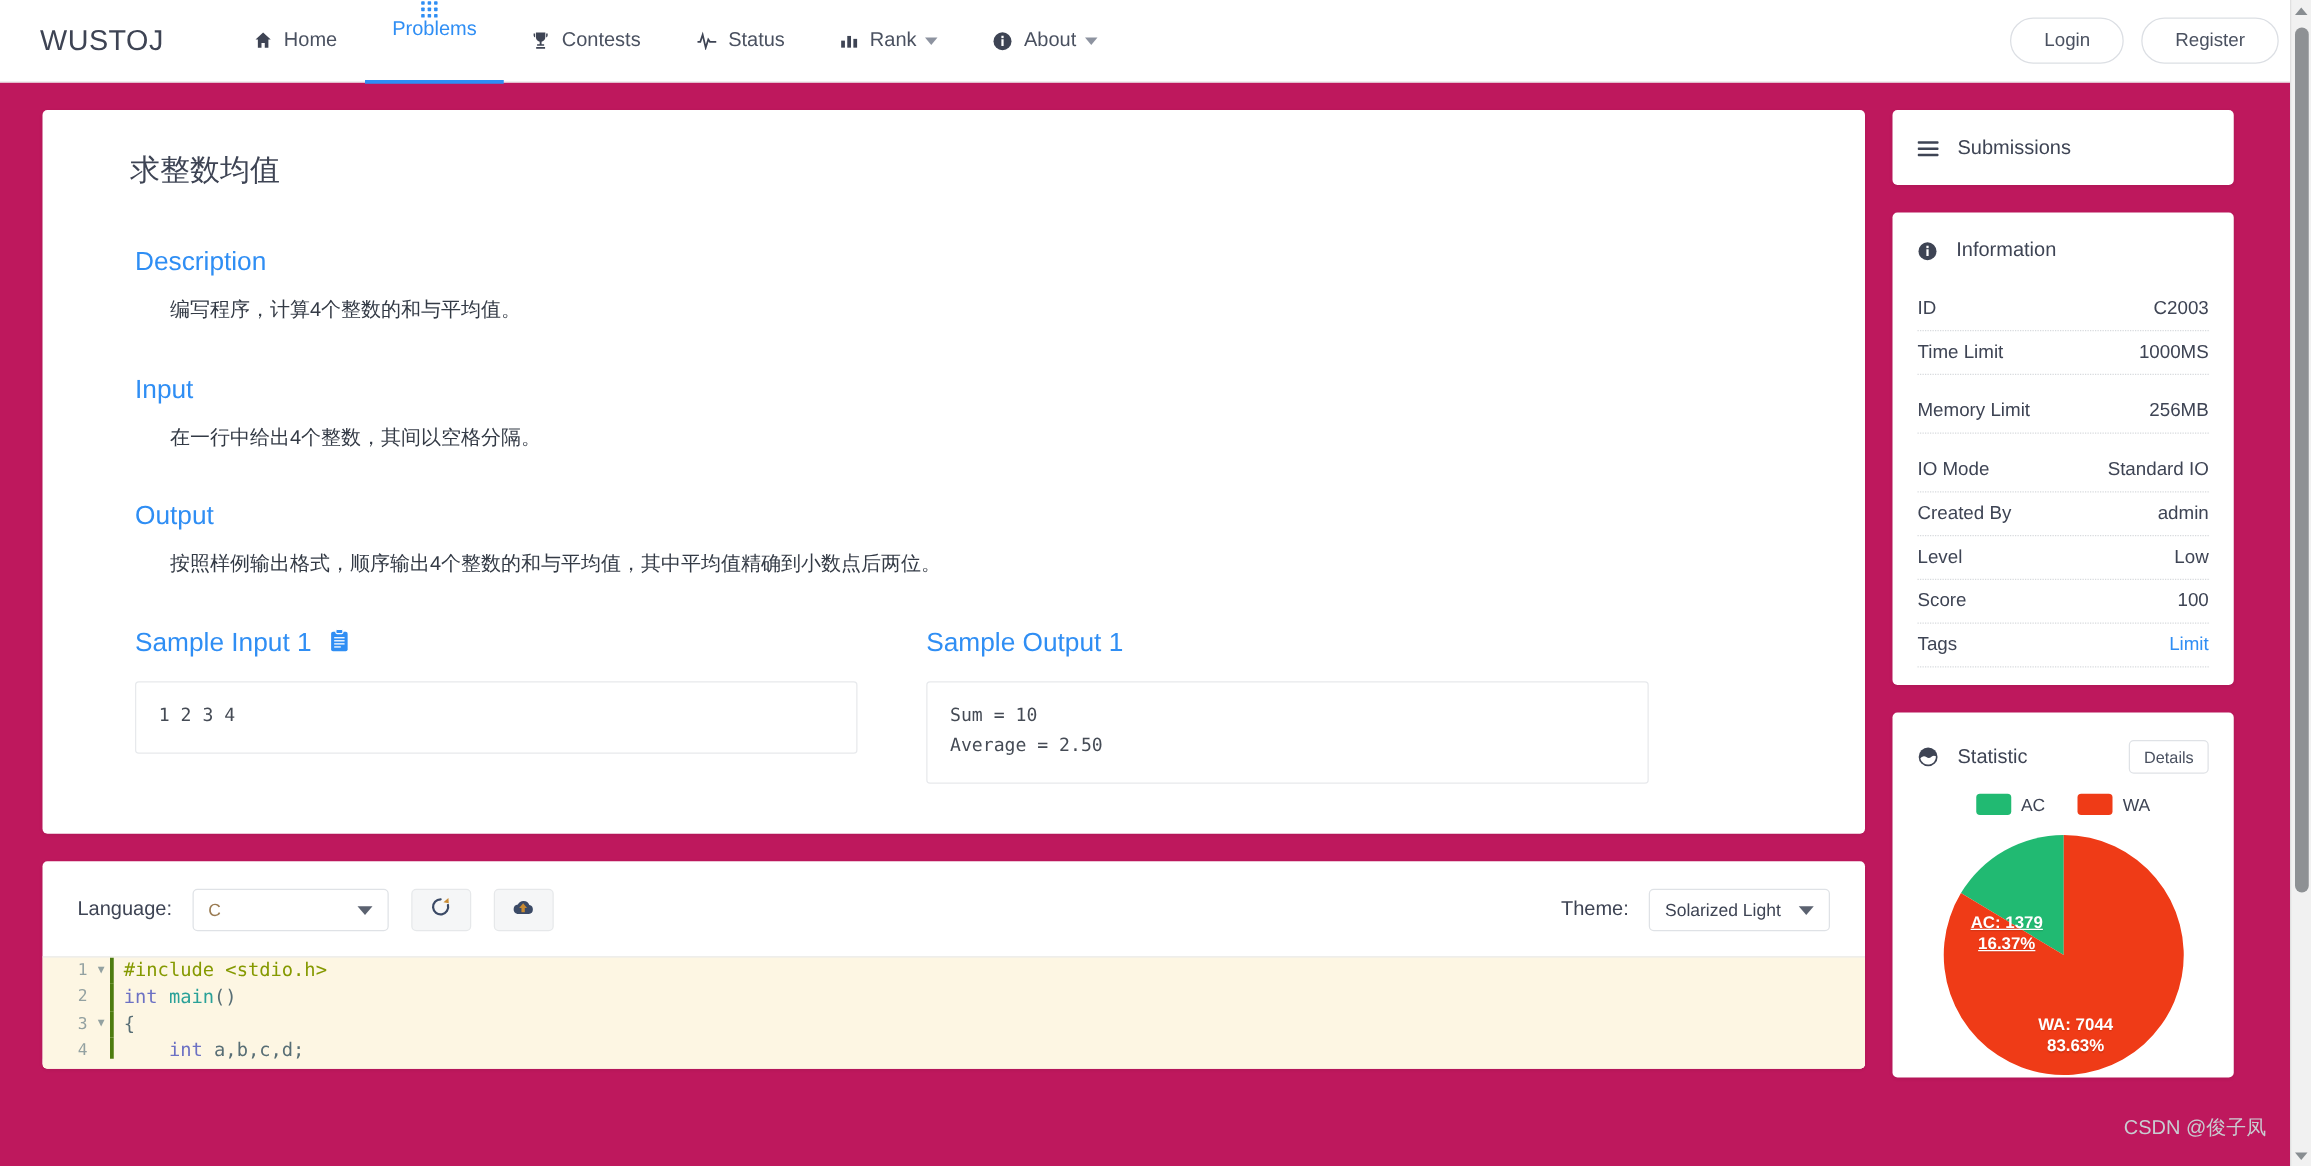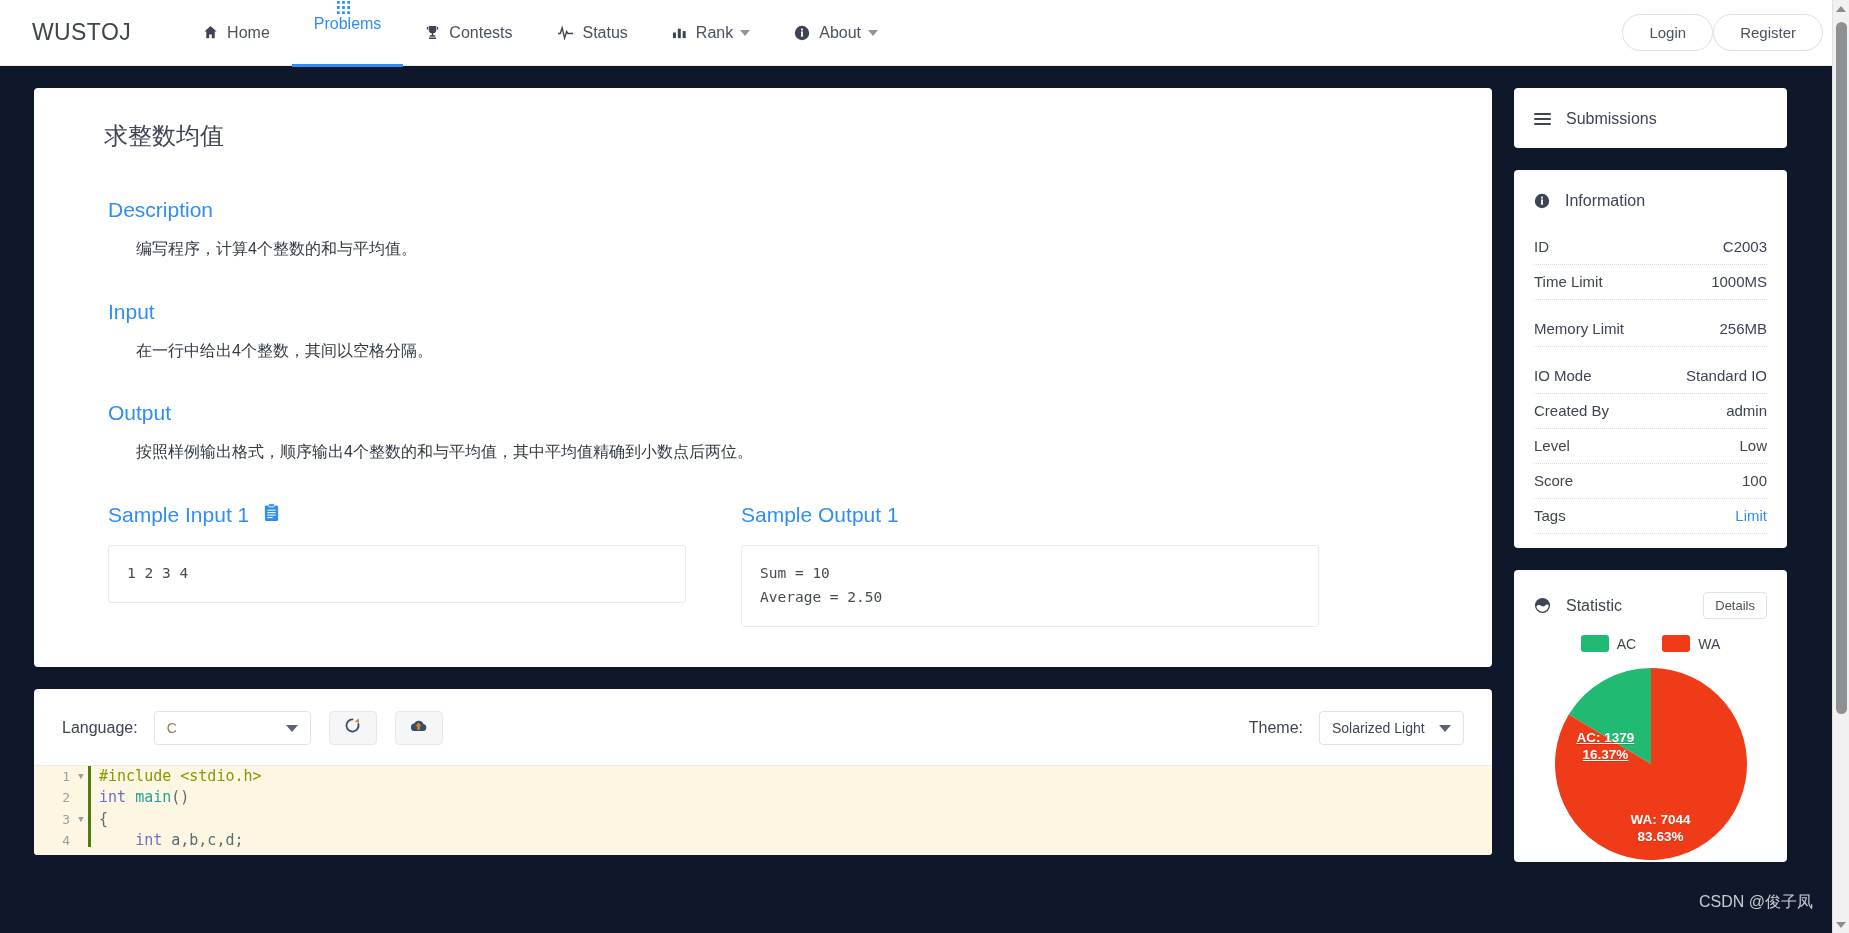--- a/index.html
+++ b/index.html
@@ -6,21 +6,21 @@
   html, body {
     margin: 0; padding: 0;
     width: 1849px; height: 933px;
     overflow: hidden;
     background: #f0f0f0;
     font-family: "Liberation Sans", sans-serif;
   }
   .viewport {
     position: relative;
     width: 1849px; height: 933px;
-    background: #0f172a;
+    background: #be185d;
     overflow: hidden;
   }
 
   
   .navbar {
     position: relative;
     height: 66px;
     background: #ffffff;
     display: flex;
     align-items: center;
@@ -56,21 +56,21 @@
     background: #2f8ef4;
   }
   .caret-dn {
     display: inline-block;
     margin-left: 7px;
     width: 0; height: 0;
     border-left: 5px solid transparent;
     border-right: 5px solid transparent;
     border-top: 6px solid #8d93a0;
   }
-  .nav-right { margin-left: auto; display: flex; align-items: center; }
+  .nav-right { margin-left: auto; display: flex; align-items: center; gap: 14px; }
   .pill-btn {
     border: 1px solid #dcdfe4;
     border-radius: 22px;
     padding: 9px 26px;
     font-size: 15px;
     color: #4a5160;
     background: #fff;
     cursor: pointer;
     white-space: nowrap;
   }

